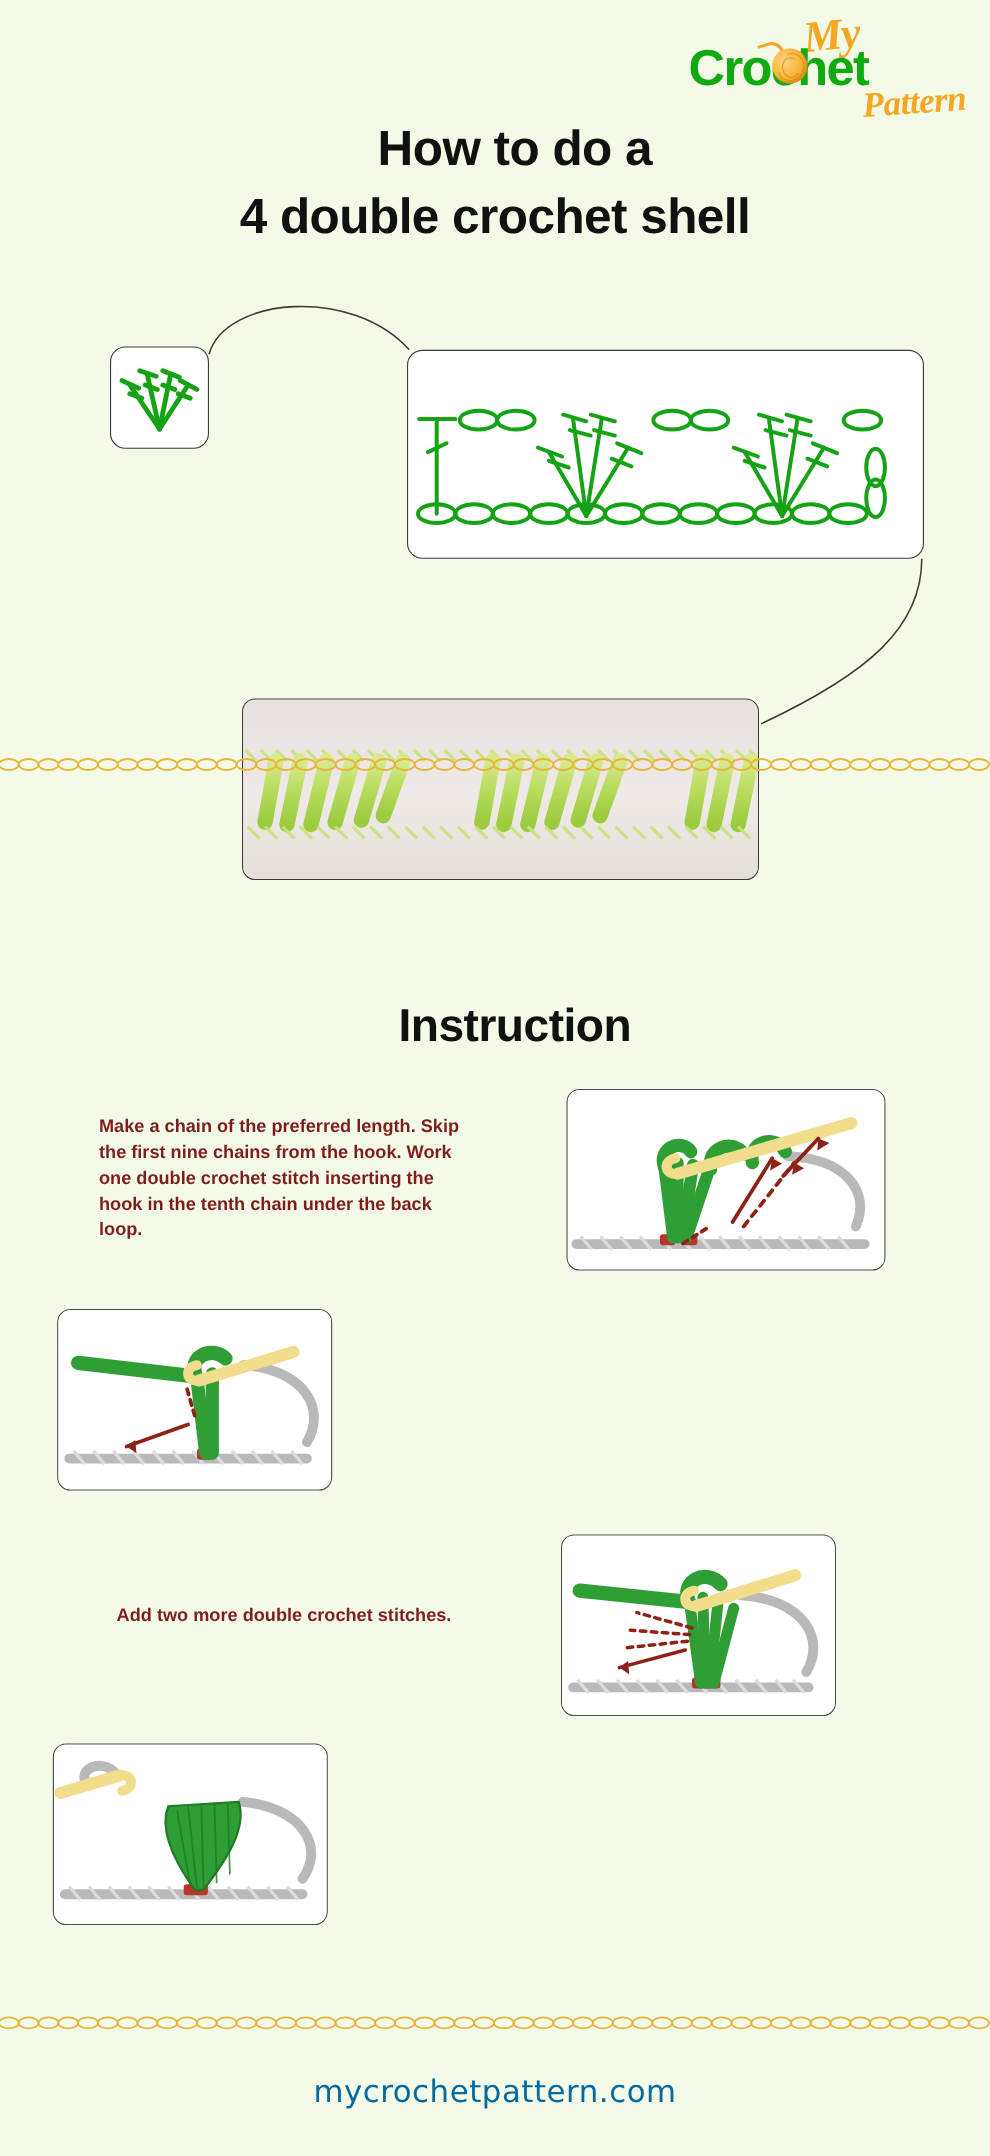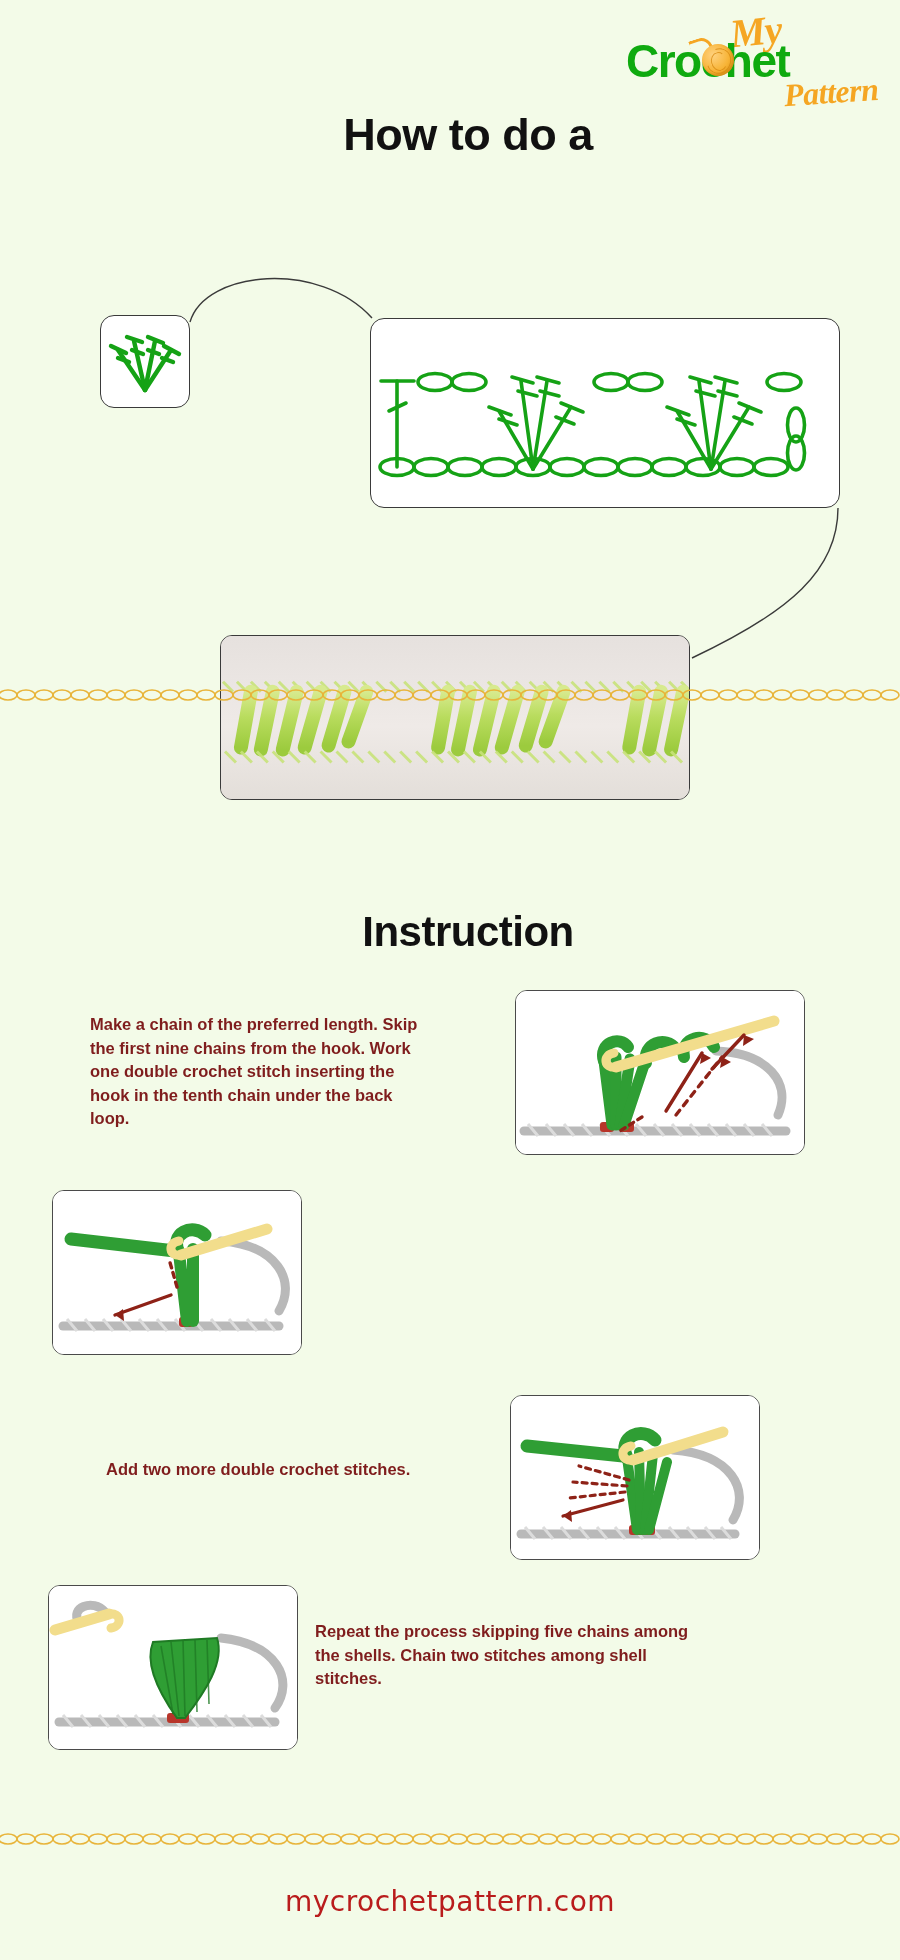--- a/index.html
+++ b/index.html
@@ -111,40 +111,41 @@
     font-size: 16.5px; font-weight: bold; color: #7f1d1d; line-height: 1.43;
   }
   .step-img {
     background: #fff; border: 1px solid #4a4a4a; border-radius: 12px;
     overflow: hidden; position: absolute;
   }
 
   
   .footer {
     position: absolute; left: 0; top: 1885px; width: 900px;
-    text-align: center; font-size: 28px; color: #b91c1c;
+    text-align: center; font-size: 28px; color: #0369a1;
     font-family: "DejaVu Sans", sans-serif; letter-spacing: 0.5px;
   }
   svg { display: block; }
 </style>
 </head>
 <body>
 
 <div class="page">
 
   <div class="logo">
     <div class="logo-my">My</div>
     <div class="logo-crochet">Crochet</div>
     <div class="yarn-tail"></div>
     <div class="yarn-ball"></div>
     <div class="logo-pattern">Pattern</div>
   </div>
 
   <div class="title">
     <span class="l1">How to do a</span>
+    <span class="l2">4 double crochet shell</span>
   </div>
 
   <div class="diagram-area">
 
     <svg class="connector" viewBox="0 0 900 450">
       <path d="M190,82 C205,30 320,20 372,78" fill="none" stroke="#3a3a3a" stroke-width="1.4"></path>
       <path d="M838,268 C838,330 790,372 692,418" fill="none" stroke="#3a3a3a" stroke-width="1.4"></path>
     </svg>
 
     <div class="sym-box">
@@ -517,23 +518,20 @@
       <g stroke="#1f7a24" stroke-width="1.6" fill="none" opacity="0.8">
         <path d="M112,60 L124,128 M122,56 L130,130 M134,54 L136,130 M146,54 L148,126 M158,54 L160,118"></path>
       </g>
 
       <g stroke="#f2dd8c" stroke-width="11" fill="none" stroke-linecap="round">
         <path d="M60,28 L6,44"></path>
       </g>
       <path d="M60,28 C72,26 74,40 62,42" stroke="#f2dd8c" stroke-width="9" fill="none" stroke-linecap="round"></path>
     </svg>
   </div>
-  <div class="step" style="left:315px; top:1620px; width:390px;">
-    <div class="step-text">Repeat the process skipping five chains among the shells. Chain two stitches among shell stitches.</div>
-  </div>
 
   <svg class="chain-divider" style="top:1830px" viewBox="0 0 900 18">
     <g stroke="#e8b43a" stroke-width="1.6" fill="none">
       <ellipse cx="8" cy="9" rx="9" ry="5"></ellipse>
         <ellipse cx="26" cy="9" rx="9" ry="5"></ellipse>
       <ellipse cx="44" cy="9" rx="9" ry="5"></ellipse>
         <ellipse cx="62" cy="9" rx="9" ry="5"></ellipse>
       <ellipse cx="80" cy="9" rx="9" ry="5"></ellipse>
         <ellipse cx="98" cy="9" rx="9" ry="5"></ellipse>
       <ellipse cx="116" cy="9" rx="9" ry="5"></ellipse>

